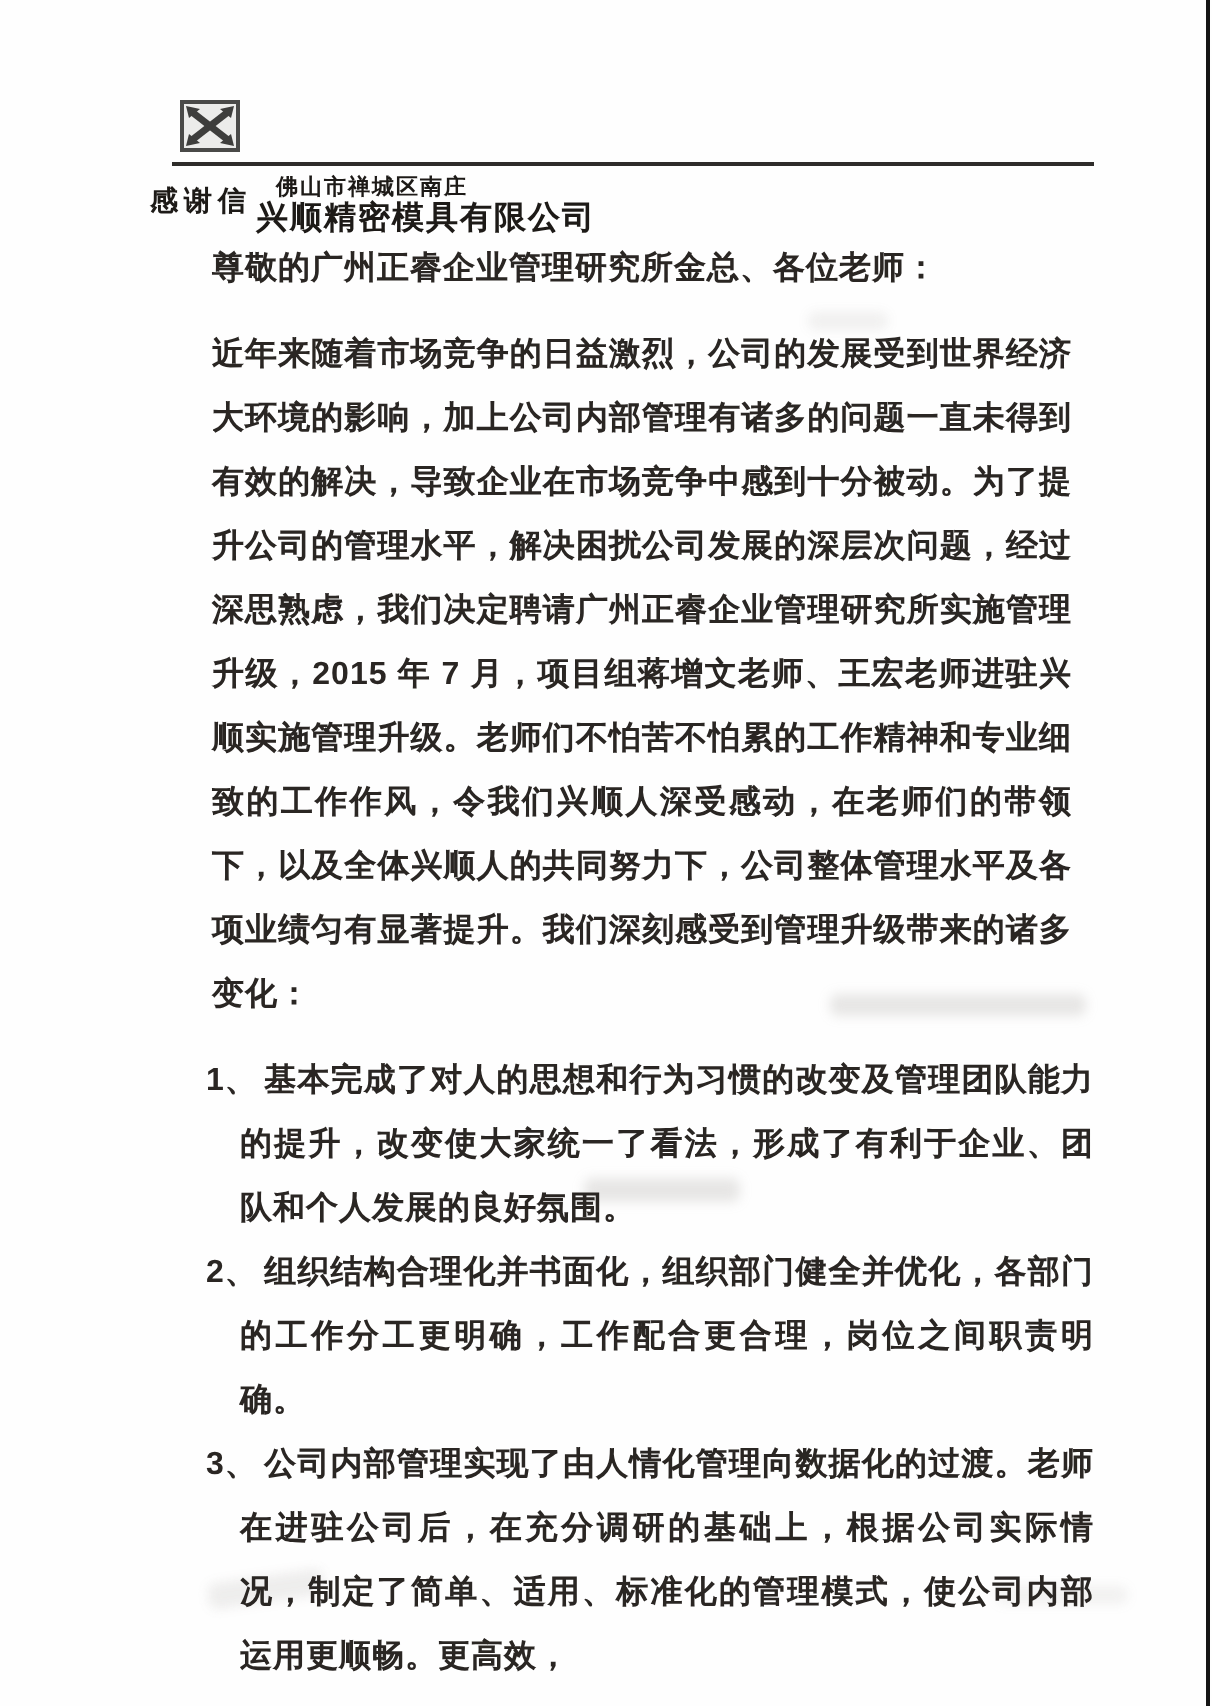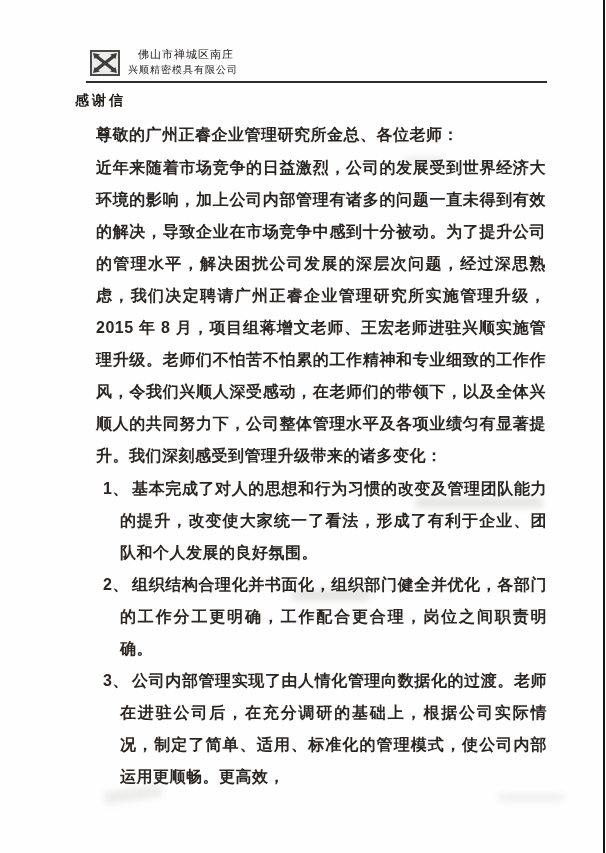--- a/index.html
+++ b/index.html
@@ -34,27 +34,28 @@
     align-items: flex-start;
   }
   .logo {
     display: inline-block;
     width: 30px;
     height: 26px;
     margin-right: 8px;
     margin-top: 3px;
   }
   .company {
-    font-weight: 400;
+    font-weight: 700;
     color: #1d1a17;
     line-height: 14px;
     letter-spacing: 1px;
+    margin-top: 40px;
   }
   .company .l1 { font-size: 11px; padding-left: 10px; }
-  .company .l2 { font-size: 10px; margin-top: 2px; }
+  .company .l2 { font-size: 16px; margin-top: 2px; }
   .rule {
     position: absolute;
     left: 86px;
     top: 81px;
     width: 461px;
     height: 0;
     border-bottom: 2px solid #2e2c2a;
   }
   
   .content {
@@ -74,21 +75,21 @@
     left: -20px;
     line-height: 24px;
   }
   .bodytext {
     font-size: 16px;
     font-weight: 600;
     line-height: 32px;
     text-align: justify;
     letter-spacing: 0.5px;
   }
-  .bodytext p { margin: 1px; }
+  .bodytext p { margin: 11px; }
   .salutation { margin-top: 7px !important; }
   .indent { text-indent: 33px; }
   .list-item {
     margin-left: 25px;   
     text-indent: -17px;  
   }
   .list-item .num {
     display: inline-block;
     width: 29px;
     text-indent: 0;
@@ -138,21 +139,21 @@
     </div>
   </div>
 
   <div class="rule"></div>
 
   <div class="content">
     <h1 class="title">感谢信</h1>
 
     <div class="bodytext">
       <p class="salutation">尊敬的广州正睿企业管理研究所金总、各位老师：</p>
-      <p>近年来随着市场竞争的日益激烈，公司的发展受到世界经济大环境的影响，加上公司内部管理有诸多的问题一直未得到有效的解决，导致企业在市场竞争中感到十分被动。为了提升公司的管理水平，解决困扰公司发展的深层次问题，经过深思熟虑，我们决定聘请广州正睿企业管理研究所实施管理升级，2015 年 8 月，项目组蒋增文老师、王宏老师进驻兴顺实施管理升级。老师们不怕苦不怕累的工作精神和专业细致的工作作风，令我们兴顺人深受感动，在老师们的带领下，以及全体兴顺人的共同努力下，公司整体管理水平及各项业绩匀有显著提升。我们深刻感受到管理升级带来的诸多变化：</p>
+      <p>近年来随着市场竞争的日益激烈，公司的发展受到世界经济大环境的影响，加上公司内部管理有诸多的问题一直未得到有效的解决，导致企业在市场竞争中感到十分被动。为了提升公司的管理水平，解决困扰公司发展的深层次问题，经过深思熟虑，我们决定聘请广州正睿企业管理研究所实施管理升级，2015 年 7 月，项目组蒋增文老师、王宏老师进驻兴顺实施管理升级。老师们不怕苦不怕累的工作精神和专业细致的工作作风，令我们兴顺人深受感动，在老师们的带领下，以及全体兴顺人的共同努力下，公司整体管理水平及各项业绩匀有显著提升。我们深刻感受到管理升级带来的诸多变化：</p>
 
       <div class="list-item"><span class="num">1、</span><span>基本完成了对人的思想和行为习惯的改变及管理团队能力的提升，改变使大家统一了看法，形成了有利于企业、团队和个人发展的良好氛围。</span></div>
       <div class="list-item"><span class="num">2、</span><span>组织结构合理化并书面化，组织部门健全并优化，各部门的工作分工更明确，工作配合更合理，岗位之间职责明确。</span></div>
       <div class="list-item"><span class="num">3、</span><span>公司内部管理实现了由人情化管理向数据化的过渡。老师在进驻公司后，在充分调研的基础上，根据公司实际情况，制定了简单、适用、标准化的管理模式，使公司内部运用更顺畅。更高效，</span></div>
     </div>
   </div>
 
 </div>
 
 </body></html>

